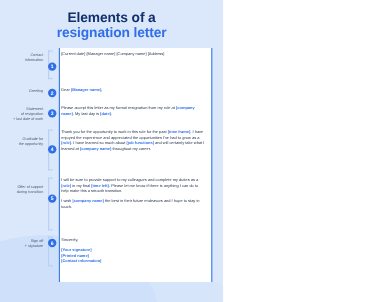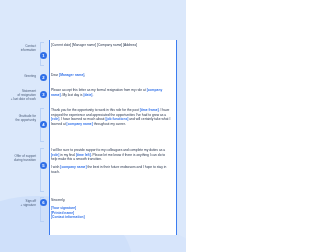--- a/index.html
+++ b/index.html
@@ -165,20 +165,24 @@
 </head>
 <body>
 
 <div class="poster">
 
   <div class="wave2"></div>
   <div class="wave"></div>
 
   <div class="card"></div>
 
+  <div class="heading">
+    <span class="line1">Elements of a</span>
+    <span class="line2">resignation letter</span>
+  </div>
 
   <div class="rows">
 
     <div class="row" style="top:3px;">
       <div class="label">Contact<br>information</div>
       <div class="marker-col">
         <div class="bracket" style="top:-1px;height:24px;"></div>
         <div class="badge" style="margin-top:8px;">1</div>
       </div>
       <div class="body stack">

